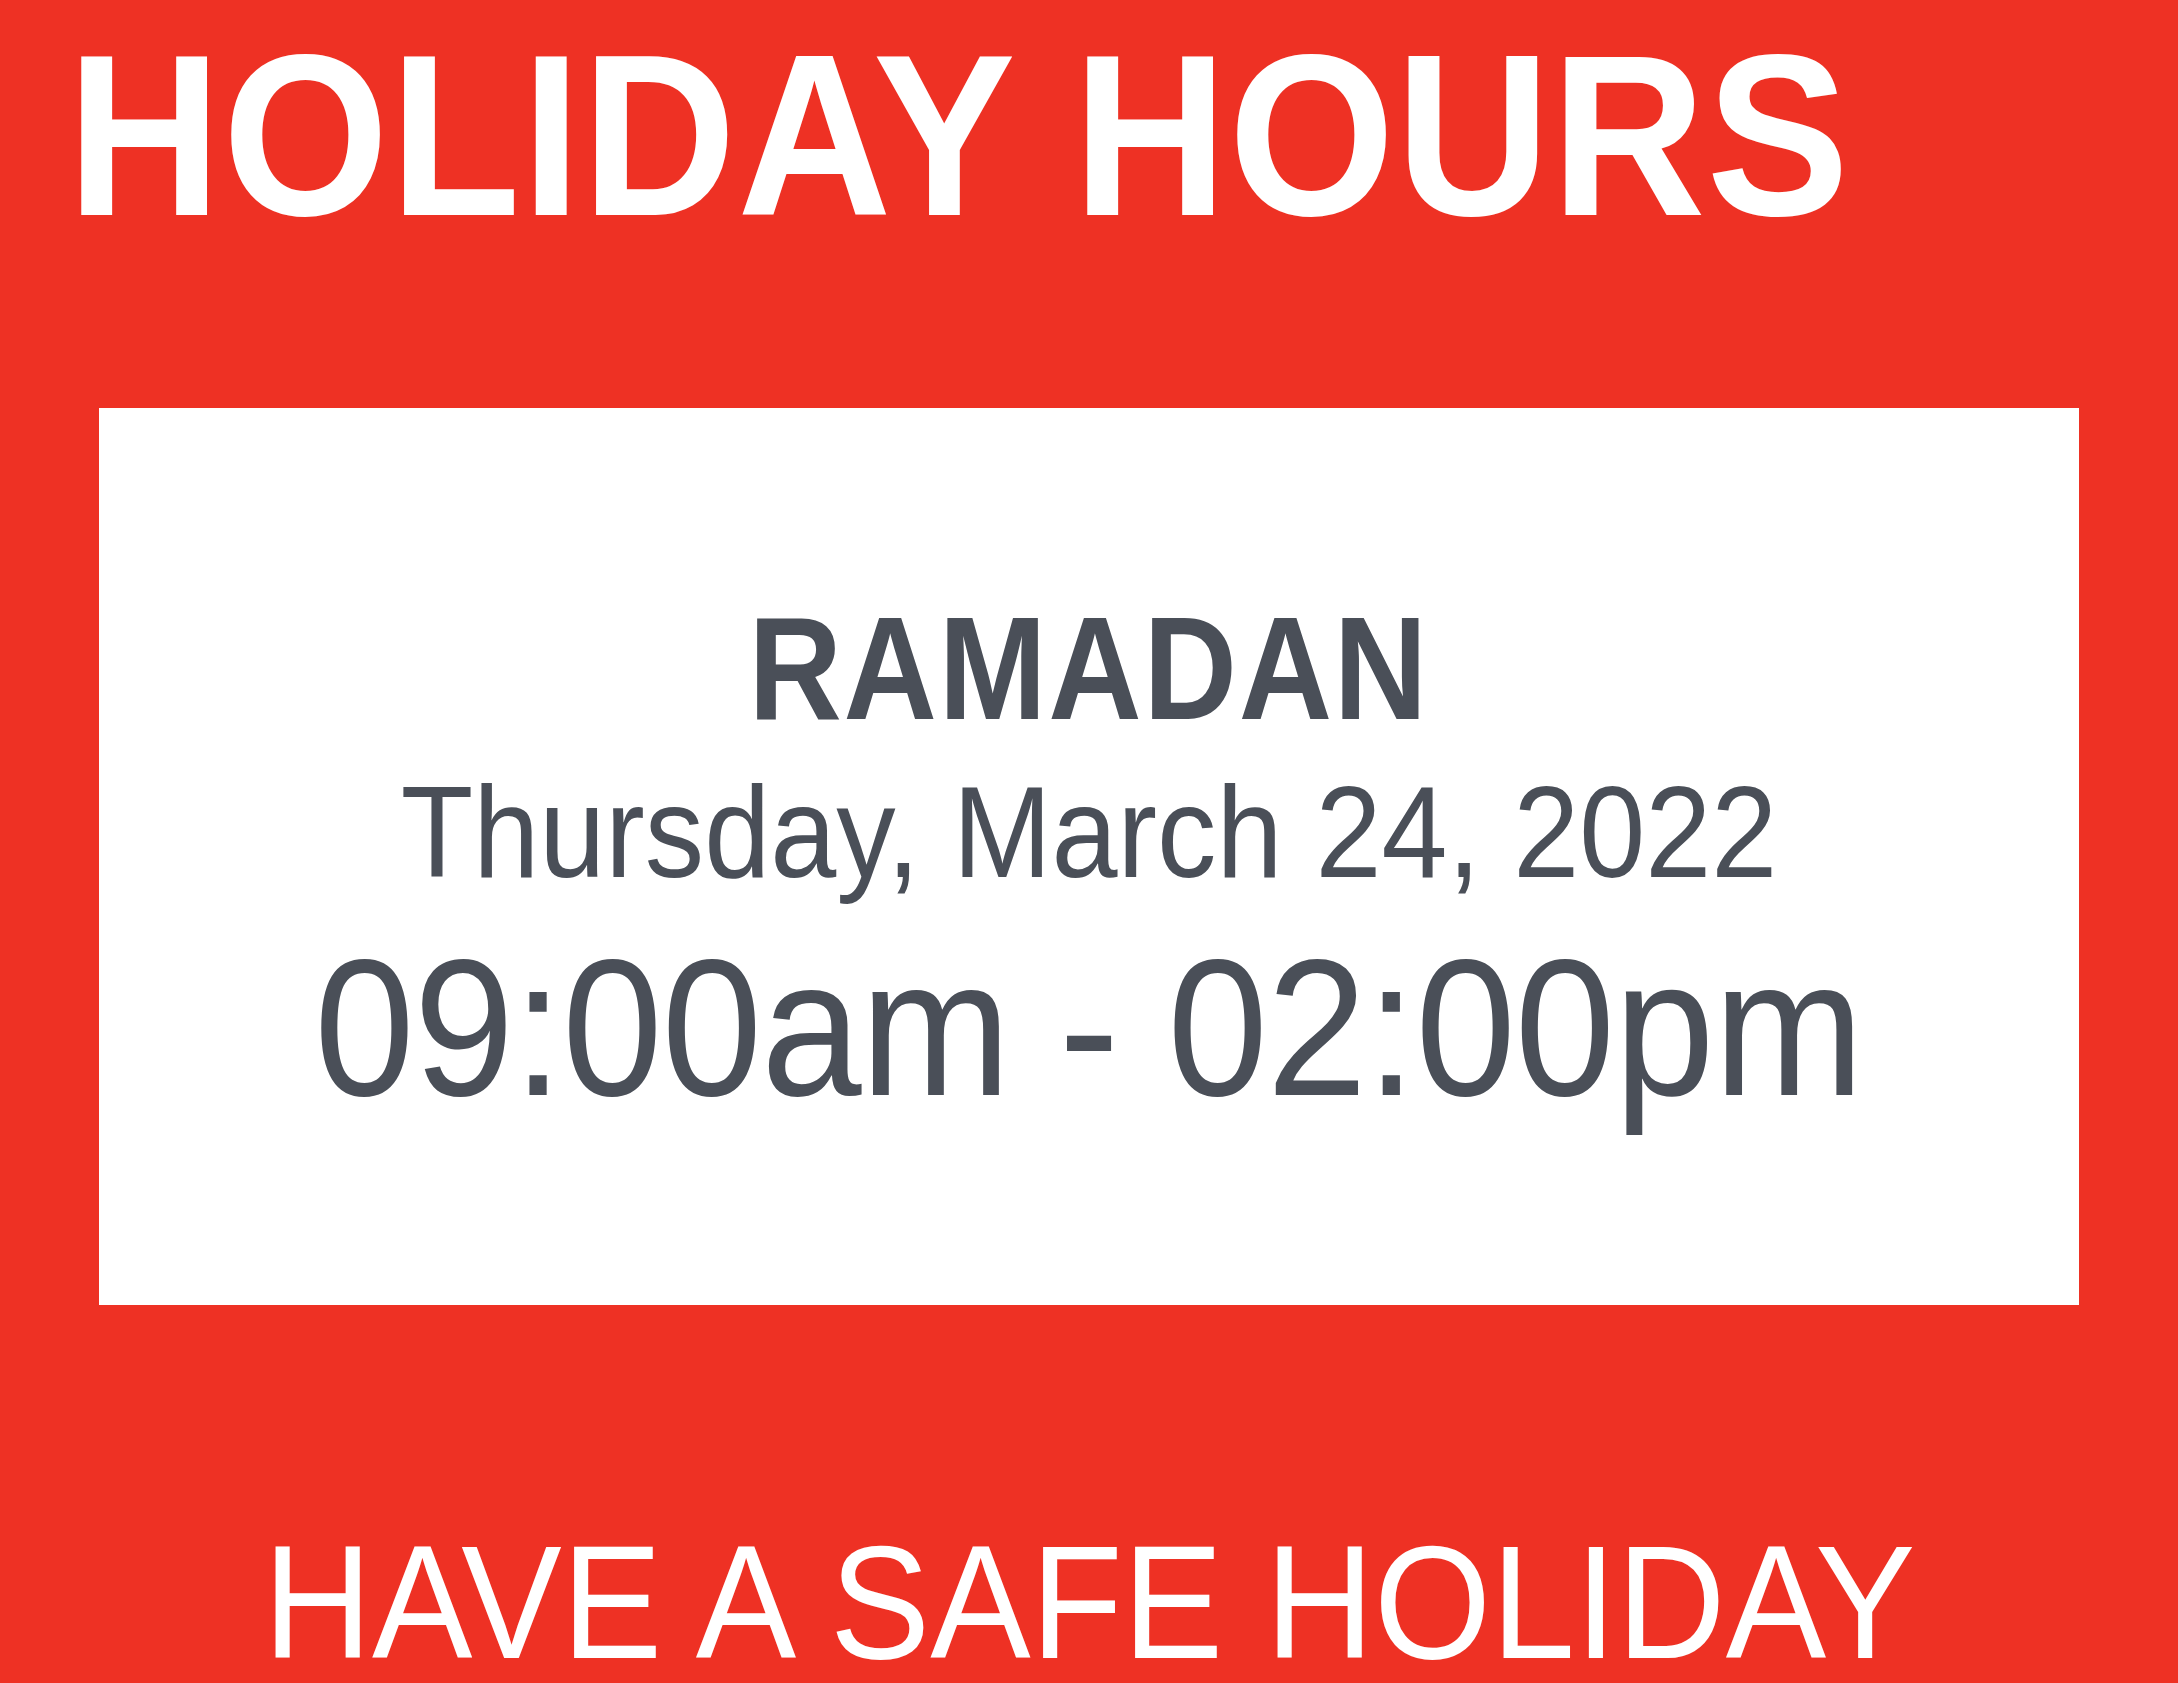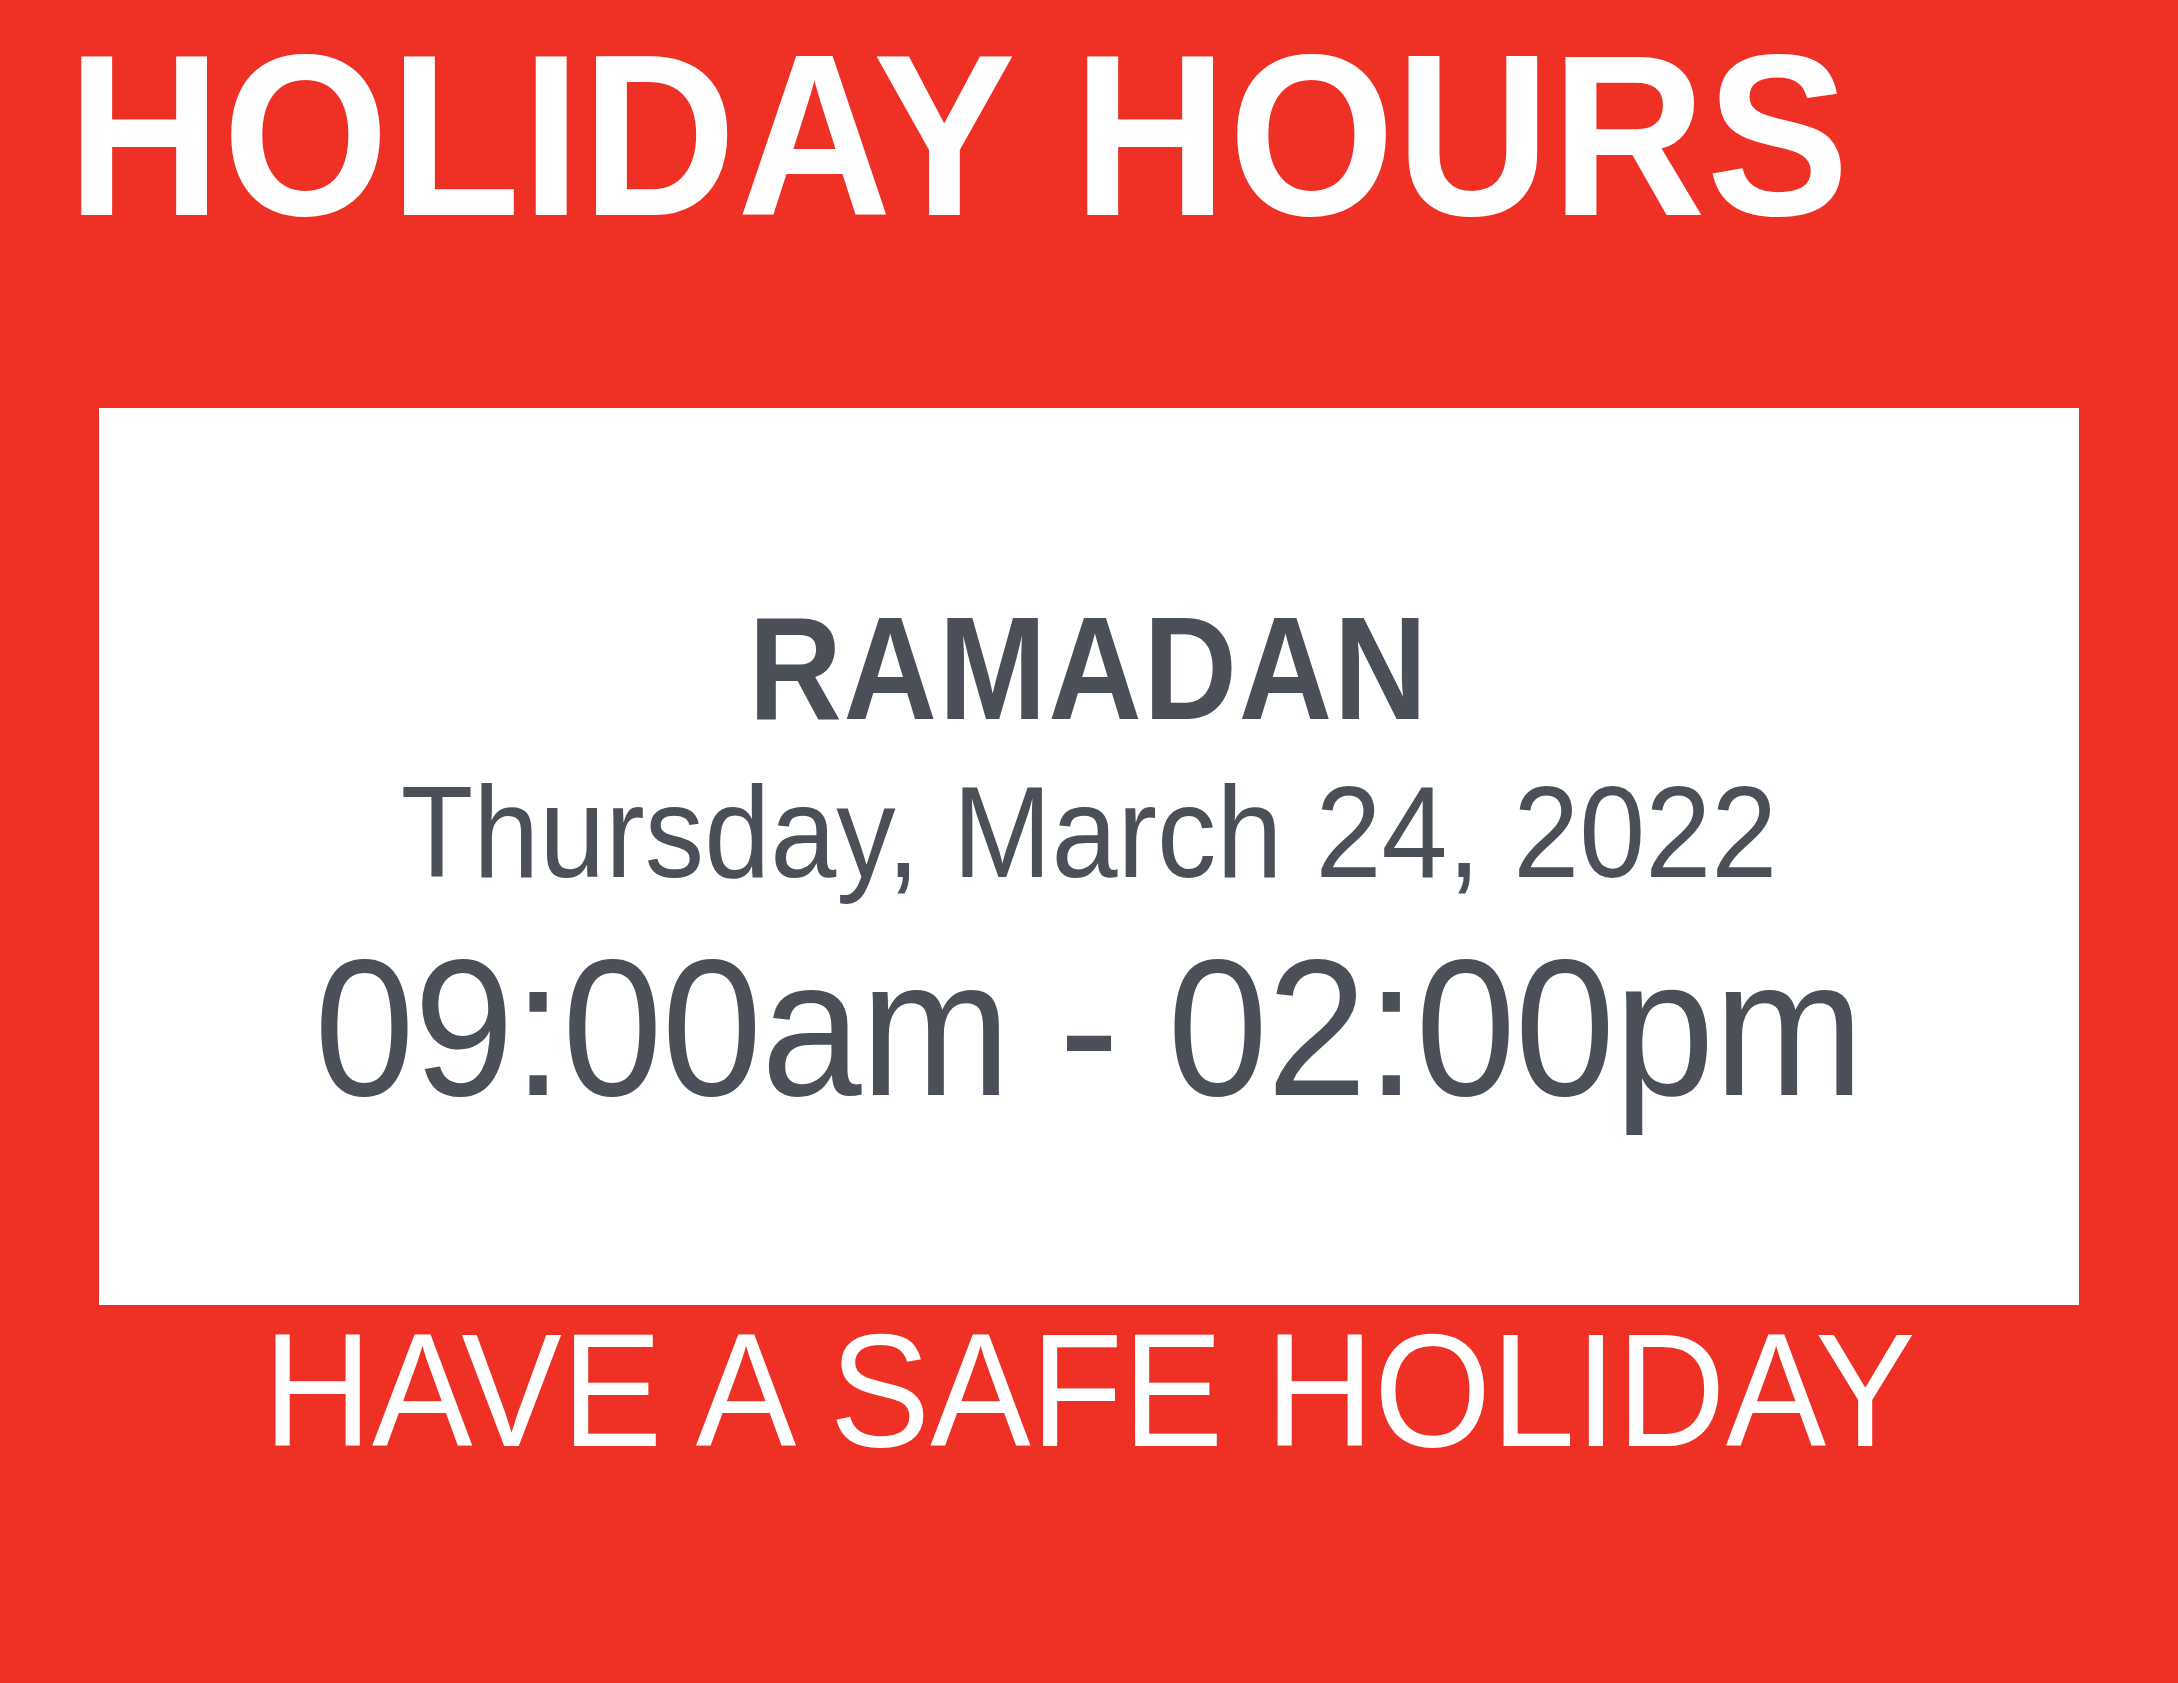--- a/index.html
+++ b/index.html
@@ -118,22 +118,23 @@
     transform-origin: center center;
     margin: 0;
     user-select: none;
   }
 
   
   .footer-band {
     width: 100%;
     flex: 1 1 auto;
     display: flex;
-    align-items: flex-start;
+    align-items: flex-end;
     justify-content: center;
+    margin-top: 8px;
   }
 
   .footer-message {
     color: #ffffff;
     font-family: "Liberation Sans", sans-serif;
     font-weight: normal;
     font-size: 162px;
     line-height: 1.0;
     letter-spacing: 0px;
     text-align: center;

